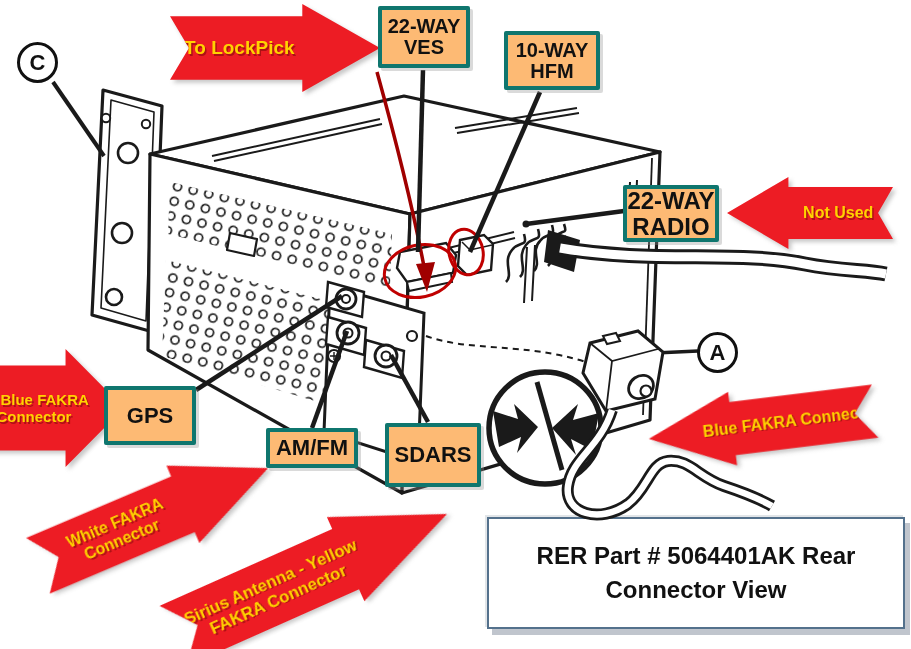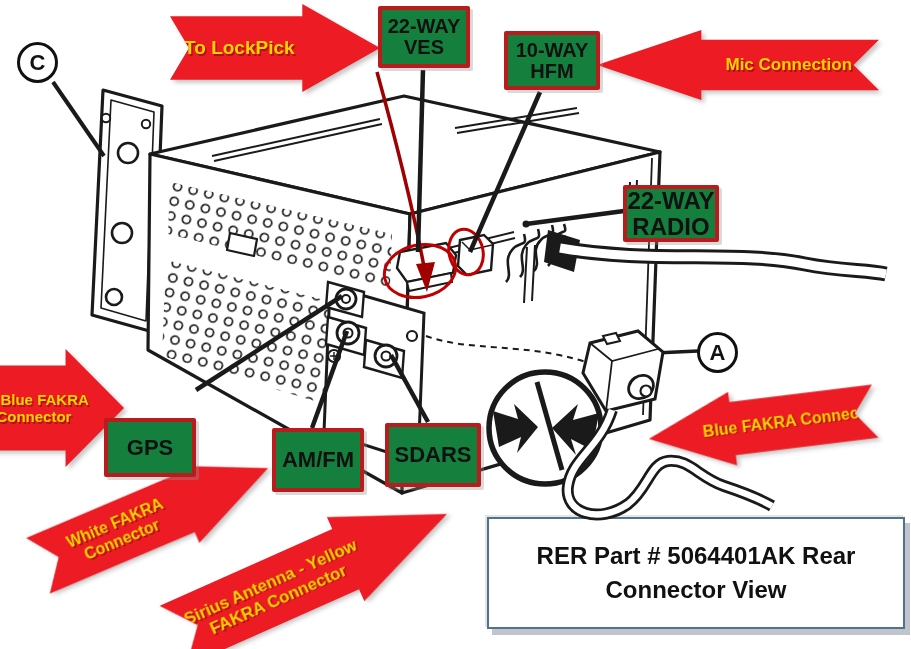--- a/index.html
+++ b/index.html
@@ -26,29 +26,29 @@
   #arr-toblue{left:-34px;top:349px;width:158px;height:118px;}
   #arr-toblue .lbl{font-size:15px;margin-right:14%;line-height:1.15;}
   #arr-blue{left:648px;top:388px;width:228px;height:74px;transform:rotate(-7deg);}
   #arr-blue .lbl{font-size:16px;margin-left:26%;white-space:nowrap;}
   #arr-white{left:28px;top:475px;width:250px;height:84px;transform:rotate(-23deg);}
   #arr-white .lbl{font-size:16px;margin-right:30%;}
   #arr-sirius{left:160px;top:529px;width:300px;height:92px;transform:rotate(-24deg);}
   #arr-sirius .lbl{font-size:17px;margin-right:26%;}
 
   
-  .cbox{position:absolute;z-index:3;background:#15803d;border:4px solid #b91c1c;border-radius:2px;
+  .cbox{position:absolute;z-index:3;background:#fdba74;border:4px solid #0f766e;border-radius:2px;
         display:flex;align-items:center;justify-content:center;text-align:center;
         font-weight:bold;color:#111;line-height:1.05;box-sizing:border-box;
         box-shadow:3px 3px 0 rgba(150,150,150,.35);}
   #box-ves{left:378px;top:6px;width:92px;height:62px;font-size:20px;}
   #box-hfm{left:504px;top:31px;width:96px;height:59px;font-size:20px;}
   #box-radio{left:623px;top:185px;width:96px;height:57px;font-size:24px;}
-  #box-gps{left:104px;top:386px;width:92px;height:59px;font-size:22px;margin-top:32px;}
-  #box-amfm{left:272px;top:428px;width:92px;height:64px;font-size:22px;}
+  #box-gps{left:104px;top:386px;width:92px;height:59px;font-size:22px;}
+  #box-amfm{left:266px;top:428px;width:92px;height:40px;font-size:22px;}
   #box-sdars{left:385px;top:423px;width:96px;height:64px;font-size:22px;}
 
   
   .refc{position:absolute;z-index:3;width:41px;height:41px;border:3.5px solid #111;border-radius:50%;
         background:#fff;display:flex;align-items:center;justify-content:center;
         font-weight:bold;font-size:22px;color:#111;box-sizing:border-box;}
   #ref-c{left:17px;top:42px;}
   #ref-a{left:697px;top:332px;}
 
   
@@ -166,23 +166,23 @@
       <path d="M538,427 L514,404 L518,419 L493,411 L499,447 L521,437 L517,453 Z" fill="#1a1a1a"></path>
       <path d="M552,428 L578,404 L573,420 L599,413 L592,450 L571,439 L576,455 Z" fill="#1a1a1a"></path>
     </g>
   </svg>
 
   <div class="arrow" id="arr-lockpick">
     <div class="shape right">
         <span class="lbl">To LockPick</span>
       </div>
   </div>
-  <div class="arrow" id="arr-mic">
+  <div class="arrow" id="arr-notused">
     <div class="shape left">
-        <span class="lbl">Mic Connection</span>
+        <span class="lbl">Not Used</span>
       </div>
   </div>
   <div class="arrow" id="arr-toblue">
     <div class="shape right">
         <span class="lbl">To Blue FAKRA Connector</span>
       </div>
   </div>
   <div class="arrow" id="arr-blue">
     <div class="shape left">
         <span class="lbl">Blue FAKRA Connector</span>

